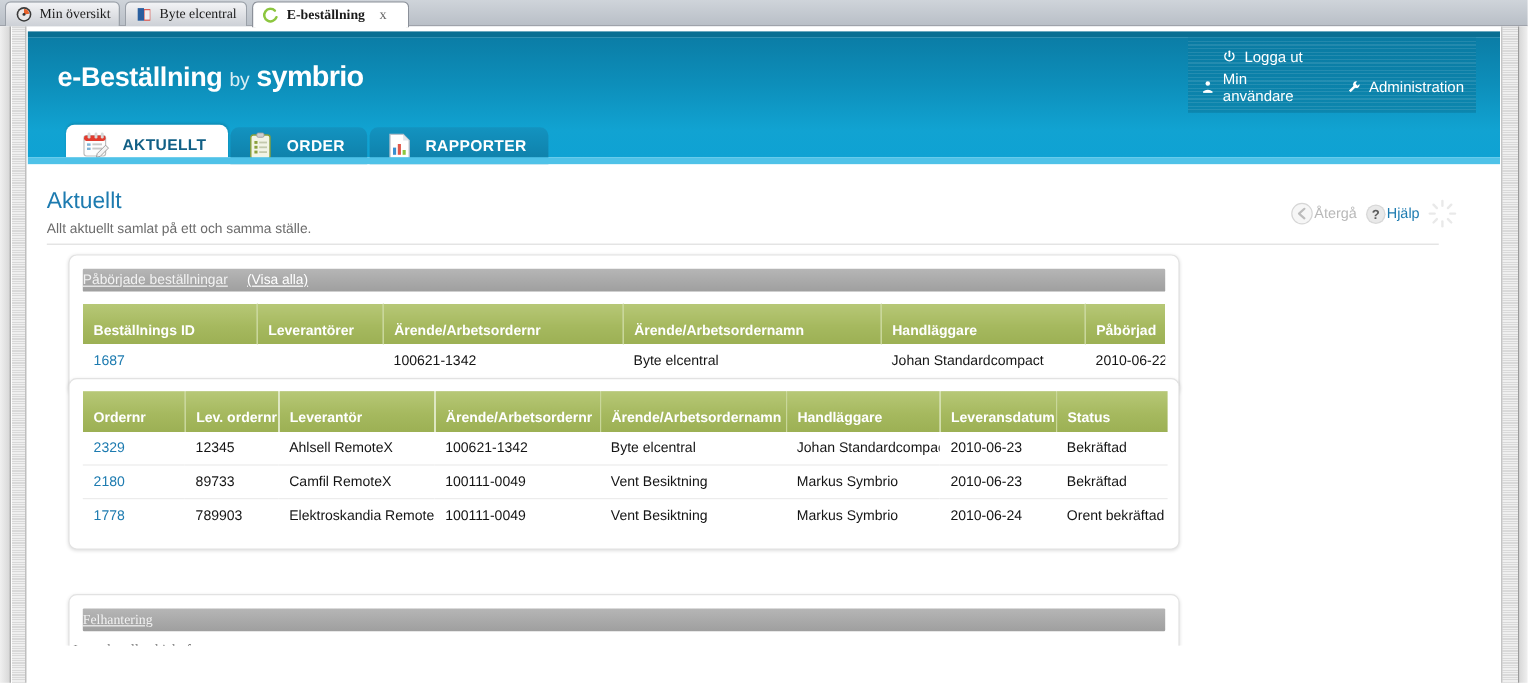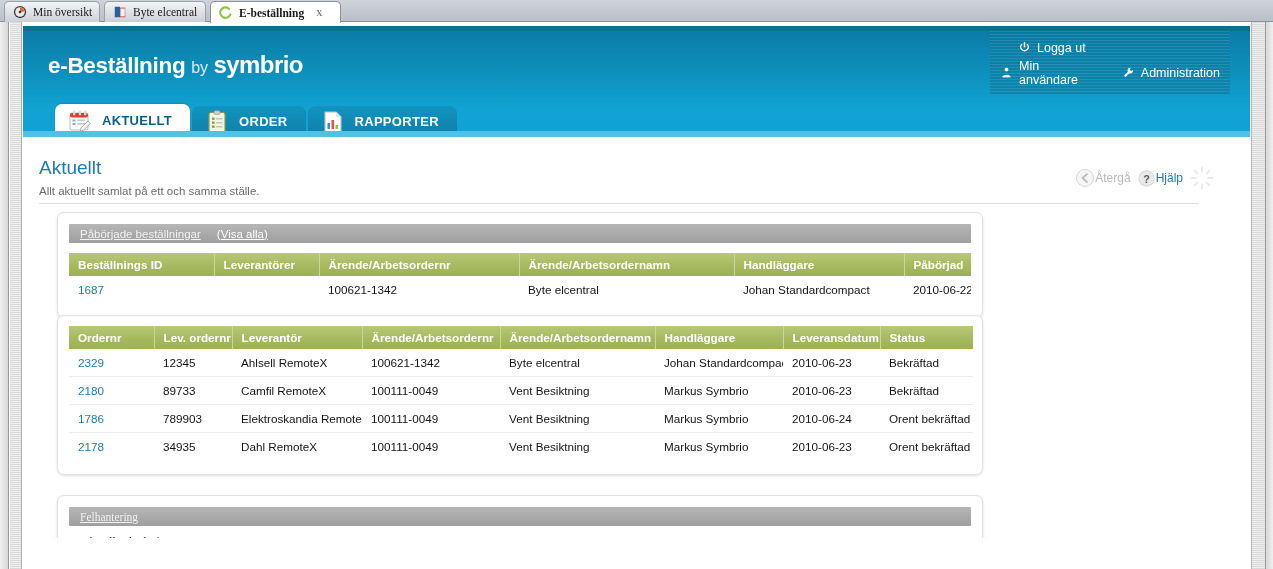--- a/index.html
+++ b/index.html
@@ -157,33 +157,33 @@
   .panel {
     position:absolute; left:34px; width:926px;
     background:#ffffff;
     border:1px solid #e2e2e2;
     border-radius:7px;
     box-shadow:0 1px 3px rgba(0,0,0,.13);
   }
   .panelhead {
     margin:11px 11px 0 11px; height:19px;
     background: linear-gradient(to bottom, #b6b6b6 0%, #a9a9a9 55%, #9f9f9f 100%);
-    display:flex; align-items:center; padding-left:11px; gap:16px;
+    display:flex; align-items:center; gap:16px;
     border-radius:1px;
   }
   .panelhead a {
     color:#f2f2f2; font-size:11.5px; text-decoration:underline; white-space:nowrap;
   }
   .panelhead a.sub { color:#ffffff; }
 
   table.grid { width:100%; border-collapse:collapse; margin-top:10px; table-layout:fixed; }
   table.grid thead th {
     background: linear-gradient(to bottom, #b7c877 0%, #a6b95f 55%, #9cb054 100%);
     color:#ffffff; font-size:11.7px; font-weight:bold;
-    text-align:left; padding:5px 0 5px 9px; height:22px;
+    text-align:left; padding:16px 0 5px 9px; height:22px;
     border-right:1px solid #c9d79a;
     white-space:nowrap; overflow:hidden;margin-left:28px;
   }
   table.grid thead th:last-child { border-right:none; }
   table.grid tbody td {
     font-size:11.7px; color:#141414; padding:7px 0 7px 9px;
     border-bottom:1px solid #ececec;
     white-space:nowrap; overflow:hidden;
   }
   table.grid tbody tr:last-child td { border-bottom:none; }
@@ -462,39 +462,29 @@
               <td><a href="#" class="lnk">2180</a></td>
               <td>89733</td>
               <td>Camfil RemoteX</td>
               <td>100111-0049</td>
               <td>Vent Besiktning</td>
               <td>Markus Symbrio</td>
               <td>2010-06-23</td>
               <td>Bekräftad</td>
             </tr>
             <tr>
-              <td><a href="#" class="lnk">1786</a></td>
+              <td><a href="#" class="lnk">1778</a></td>
               <td>789903</td>
               <td>Elektroskandia RemoteX</td>
               <td>100111-0049</td>
               <td>Vent Besiktning</td>
               <td>Markus Symbrio</td>
               <td>2010-06-24</td>
               <td>Orent bekräftad</td>
             </tr>
-            <tr>
-              <td><a href="#" class="lnk">2178</a></td>
-              <td>34935</td>
-              <td>Dahl RemoteX</td>
-              <td>100111-0049</td>
-              <td>Vent Besiktning</td>
-              <td>Markus Symbrio</td>
-              <td>2010-06-23</td>
-              <td>Orent bekräftad</td>
-            </tr>
           </tbody>
         </table>
       </div>
     </div>
 
     <div class="panel" style="top:358px;height:53px;font-family:Liberation Serif, serif;">
       <div class="panelhead">
         <a href="#">Felhantering</a>
       </div>
       <div class="emptytext">Inga aktuella objekt funna</div>

